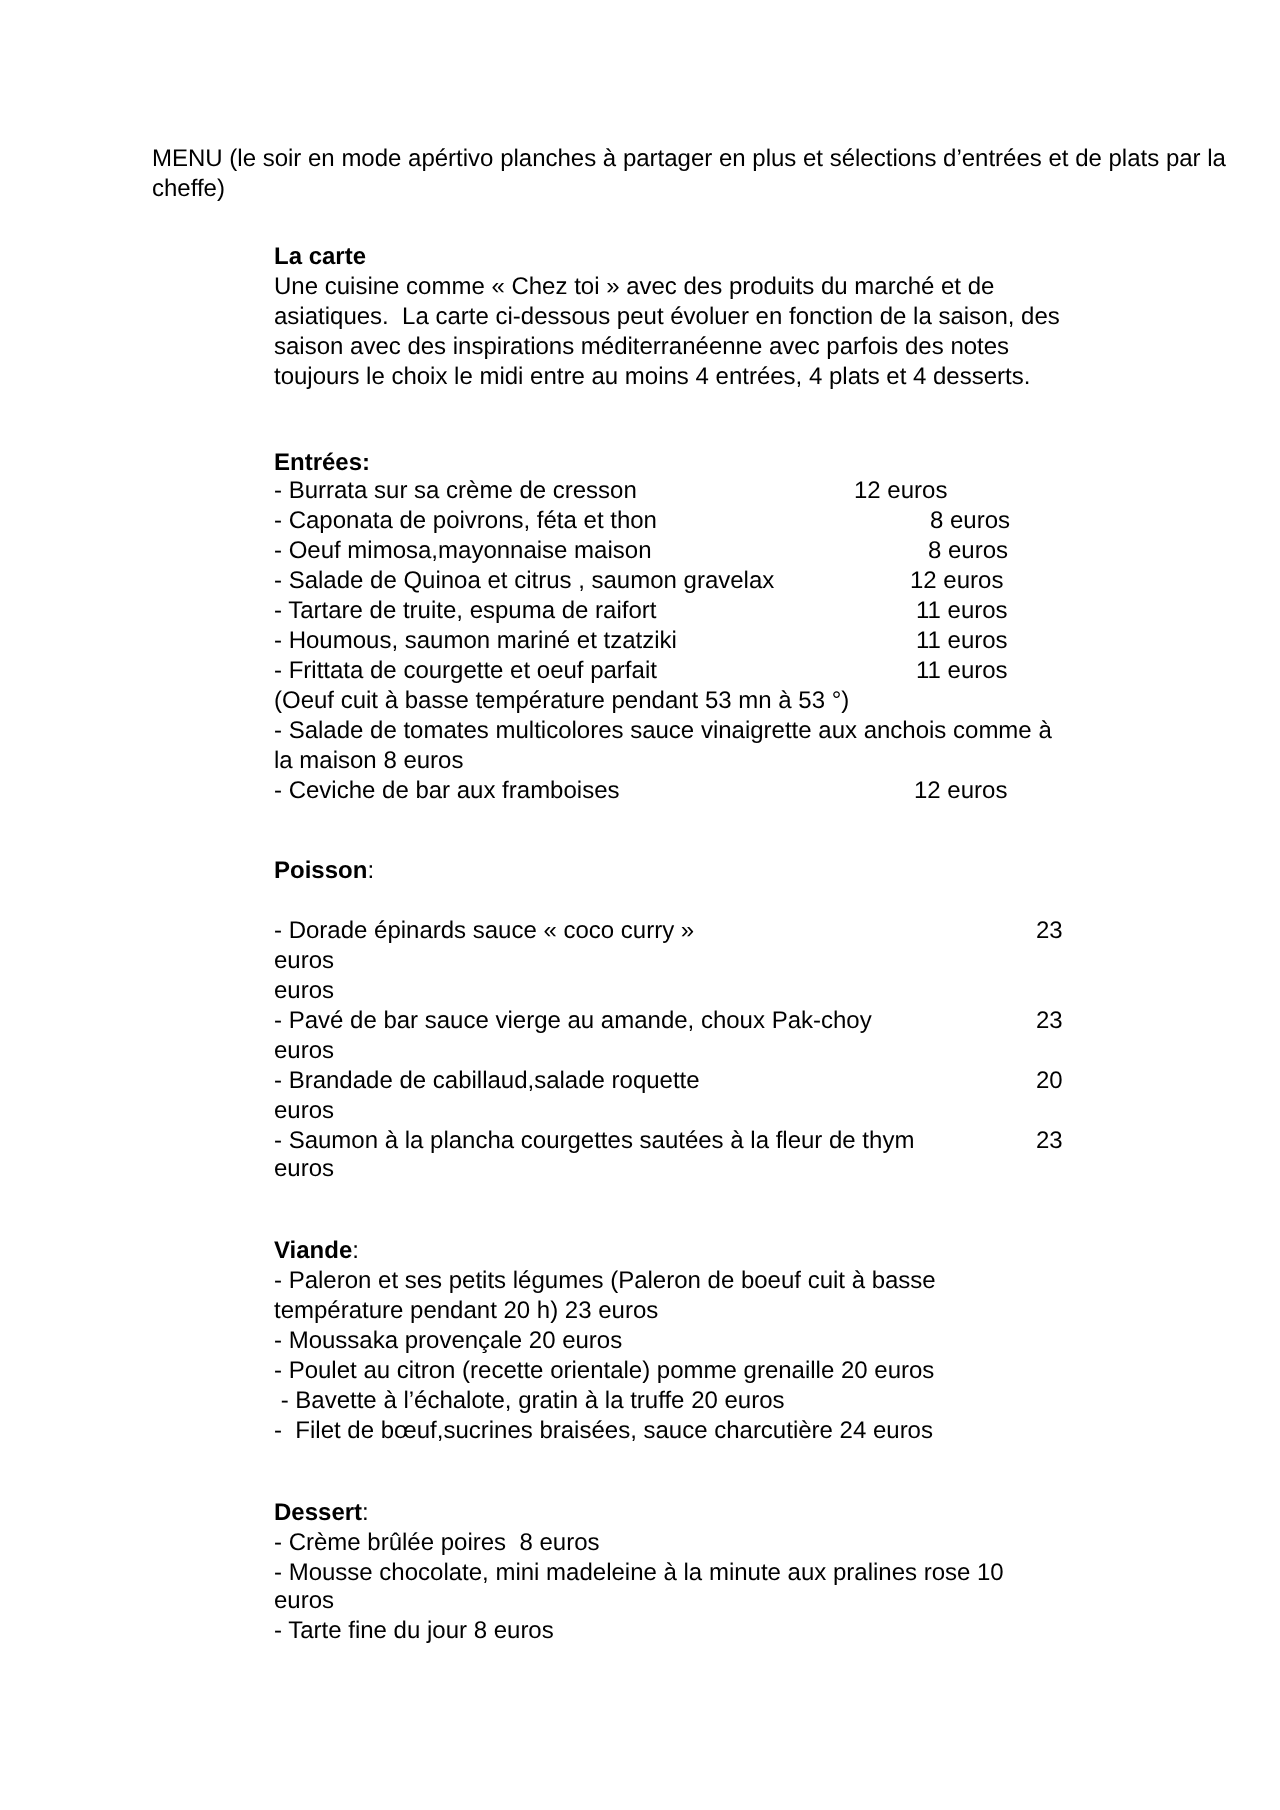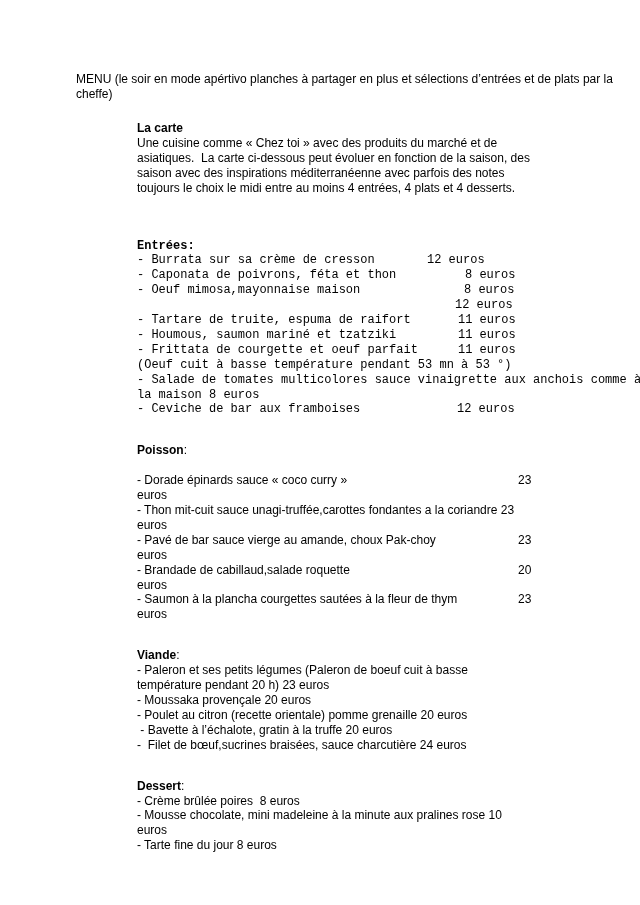--- a/index.html
+++ b/index.html
@@ -30,21 +30,21 @@
     font-size: 12px;
     line-height: 14.9px;
   }
   .line {
     position: relative;
     min-height: 14.9px;
     white-space: pre;
   }
   .bold { font-weight: bold; }
   .section { margin-top: 26px; }
-  .sections > div.section:first-of-type { margin-top: 43px; font-family: Liberation Mono, monospace; }
+  .sections > div.section:first-of-type { margin-top: 28px; }
   .price { position: absolute; top: 0; white-space: pre; }
 </style>
 </head>
 <body>
 
 <div class="page">
 
   <div class="header-note">
 
   <div class="line">MENU (le soir en mode apértivo planches à partager en plus et sélections d’entrées et de plats par la</div>
@@ -65,38 +65,37 @@
 
     <div class="sections">
 
     <div class="section">
           <div class="line"><b>Entrées:</b><span></span></div>
           <div>
 
           <div class="line"><span class="txt">- Burrata sur sa crème de cresson</span><span class="price" style="left: 290px;">12 euros</span></div>
             <div class="line"><span class="txt">- Caponata de poivrons, féta et thon</span><span class="price" style="left: 328px;">8 euros</span></div>
             <div class="line"><span class="txt">- Oeuf mimosa,mayonnaise maison</span><span class="price" style="left: 327px;">8 euros</span></div>
-            <div class="line"><span class="price" style="left: 318px;">12 euros</span></div>
+            <div class="line"><span class="txt">- Salade de Quinoa et citrus , saumon gravelax</span><span class="price" style="left: 318px;">12 euros</span></div>
             <div class="line"><span class="txt">- Tartare de truite, espuma de raifort</span><span class="price" style="left: 321px;">11 euros</span></div>
             <div class="line"><span class="txt">- Houmous, saumon mariné et tzatziki</span><span class="price" style="left: 321px;">11 euros</span></div>
             <div class="line"><span class="txt">- Frittata de courgette et oeuf parfait</span><span class="price" style="left: 321px;">11 euros</span></div>
             <div class="line"><span class="txt">(Oeuf cuit à basse température pendant 53 mn à 53 °)</span><span class="price"></span></div>
             <div class="line"><span class="txt">- Salade de tomates multicolores sauce vinaigrette aux anchois comme à</span><span class="price"></span></div>
             <div class="line"><span class="txt">la maison 8 euros</span><span class="price"></span></div>
             <div class="line"><span class="txt">- Ceviche de bar aux framboises</span><span class="price" style="left: 320px;">12 euros</span></div>
           </div>
         </div>
         <div class="section">
           <div class="line"><b>Poisson</b><span>:</span></div>
           <div>
 
           <div class="line"><span class="txt"></span><span class="price"></span></div>
             <div class="line"><span class="txt">- Dorade épinards sauce « coco curry »</span><span class="price" style="left: 381px;">23</span></div>
             <div class="line"><span class="txt">euros</span><span class="price"></span></div>
-            <div class="line"><span class="txt">- Thon mit-cuit sauce unagi-truffée,carottes fondantes a la coriandre 23</span><span class="price"></span></div>
             <div class="line"><span class="txt">euros</span><span class="price"></span></div>
             <div class="line"><span class="txt">- Pavé de bar sauce vierge au amande, choux Pak-choy</span><span class="price" style="left: 381px;">23</span></div>
             <div class="line"><span class="txt">euros</span><span class="price"></span></div>
             <div class="line"><span class="txt">- Brandade de cabillaud,salade roquette</span><span class="price" style="left: 381px;">20</span></div>
             <div class="line"><span class="txt">euros</span><span class="price"></span></div>
             <div class="line"><span class="txt">- Saumon à la plancha courgettes sautées à la fleur de thym</span><span class="price" style="left: 381px;">23</span></div>
             <div class="line"><span class="txt">euros</span><span class="price"></span></div>
           </div>
         </div>
         <div class="section">

